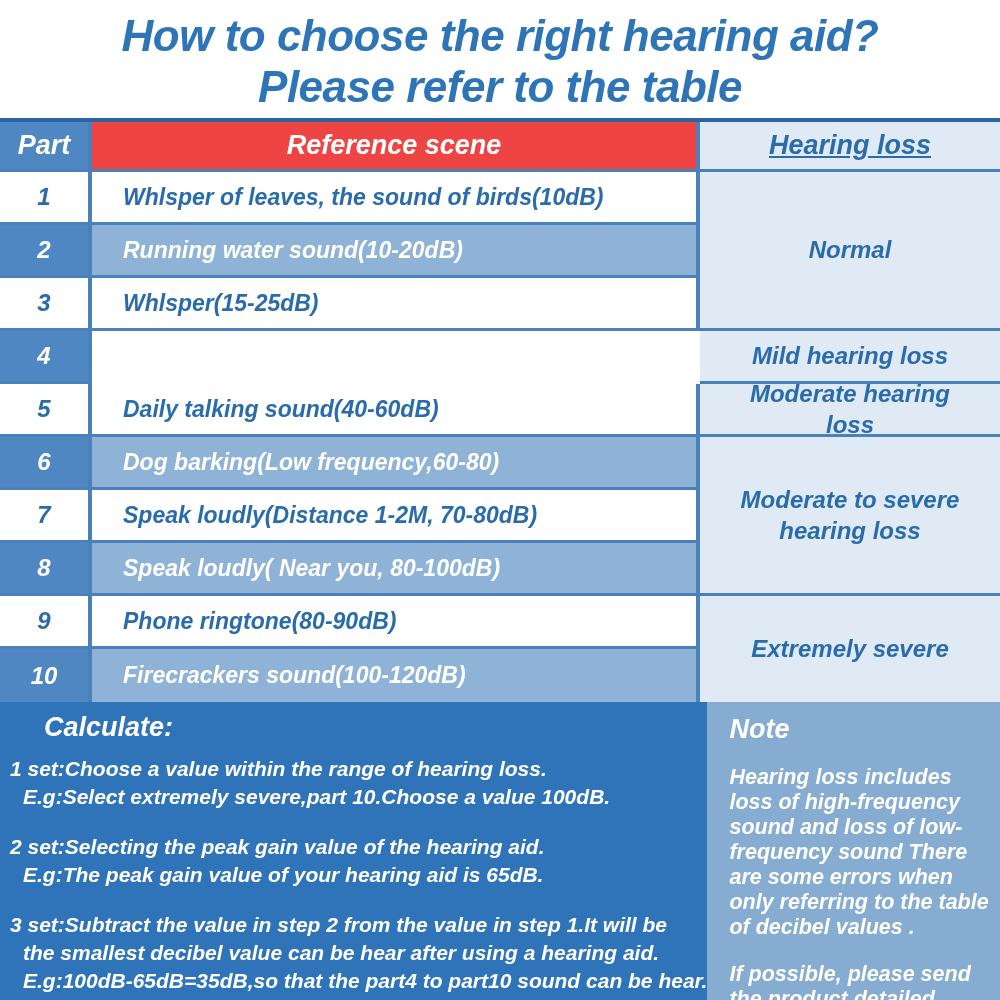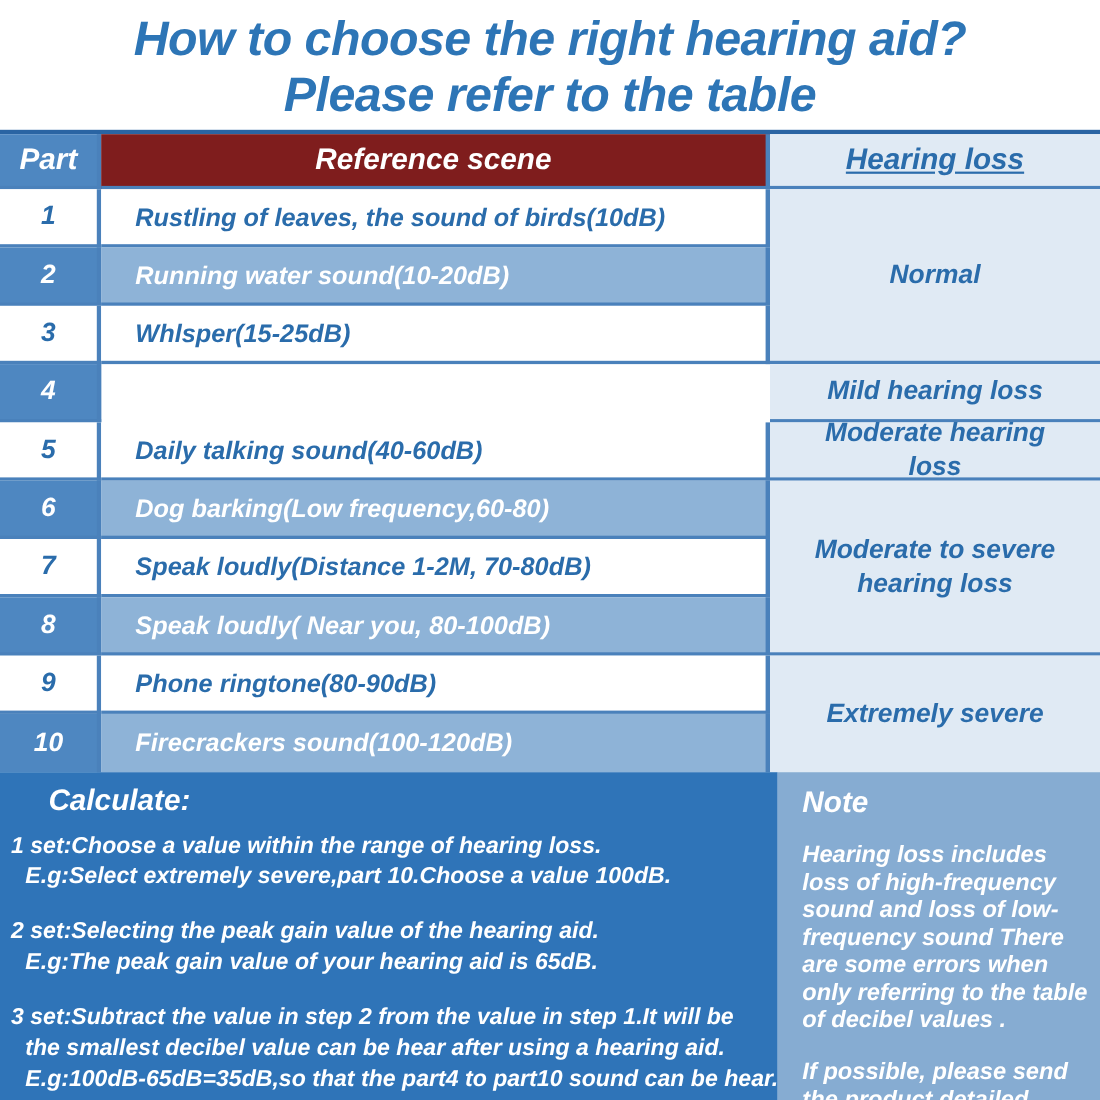--- a/index.html
+++ b/index.html
@@ -31,21 +31,21 @@
     width:892px;
   }
   .cell { display:flex; align-items:center; font-style:italic; }
   .bb { border-bottom:3px solid #4a81bb; }
   .br { border-right:4px solid #4a81bb; }
   .hd-part {
     grid-column:1; grid-row:1; background:#4e87c1; color:#ffffff;
     justify-content:center; font-size:27px; font-weight:700;
   }
   .hd-scene {
-    grid-column:2; grid-row:1; background:#7f1d1d; color:#ffffff;
+    grid-column:2; grid-row:1; background:#ef4444; color:#ffffff;
     justify-content:center; font-size:27px; font-weight:700;
   }
   .hd-hearing {
     grid-column:3; grid-row:1; background:#e0eaf4; color:#2a6cab;
     justify-content:center; font-size:27px; font-weight:700;text-decoration:underline;
   }
   .c-part { grid-column:1; justify-content:center; font-size:24px; font-weight:600; }
   .c-scene { grid-column:2; padding-left:31px; font-size:23px; font-weight:600; }
   .row-white .c-part, .c-part.w { background:#ffffff; color:#2a6cab; }
   .c-part.b { background:#4e87c1; color:#ffffff; }
@@ -94,21 +94,21 @@
     <div class="cell hd-scene bb br">Reference scene</div>
     <div class="cell hd-hearing bb">Hearing loss</div>
 
     <div class="cell c-hearing bb" style="grid-row:2 / span 3">Normal</div>
     <div class="cell c-hearing bb" style="grid-row:5">Mild hearing loss</div>
     <div class="cell c-hearing bb" style="grid-row:6">Moderate hearing loss</div>
     <div class="cell c-hearing bb" style="grid-row:7 / span 3">Moderate to severe hearing loss</div>
     <div class="cell c-hearing" style="grid-row:10 / span 2">Extremely severe</div>
 
     <div class="cell c-part w bb br" style="grid-row:2">1</div>
-    <div class="cell c-scene w bb br" style="grid-row:2">Rustling of leaves, the sound of birds(10dB)</div>
+    <div class="cell c-scene w bb br" style="grid-row:2">Whlsper of leaves, the sound of birds(10dB)</div>
 
     <div class="cell c-part b bb br" style="grid-row:3">2</div>
     <div class="cell c-scene b bb br" style="grid-row:3">Running water sound(10-20dB)</div>
 
     <div class="cell c-part w bb br" style="grid-row:4">3</div>
     <div class="cell c-scene w bb br" style="grid-row:4">Whlsper(15-25dB)</div>
 
     <div class="cell c-part b bb br" style="grid-row:5">4</div>
 
     <div class="cell c-part w bb br" style="grid-row:6">5</div>

